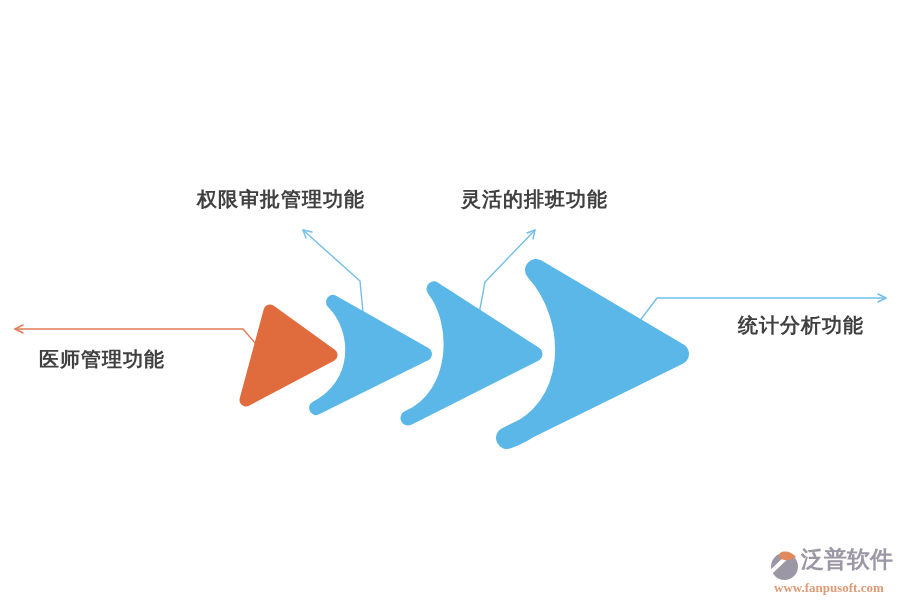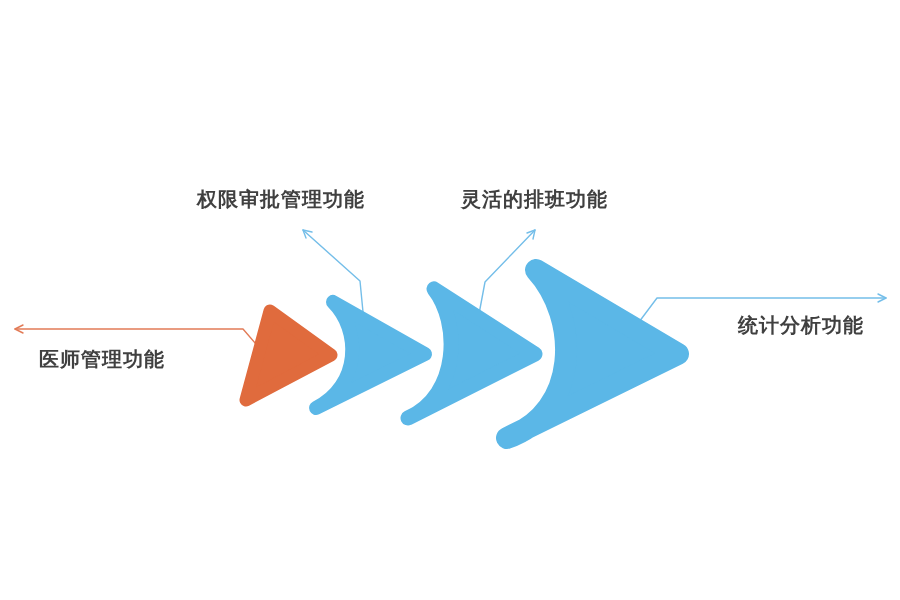--- a/index.html
+++ b/index.html
@@ -77,14 +77,25 @@
   </svg>
 
   <div class="lbl" style="left:197px;top:186px;">权限审批管理功能</div>
 
   <div class="lbl" style="left:461px;top:186px;">灵活的排班功能</div>
 
   <div class="lbl" style="left:39px;top:346px;text-align:right;">医师管理功能</div>
 
   <div class="lbl" style="left:738px;top:312px;text-align:center;">统计分析功能</div>
 
+  <div id="watermark">
+    <div id="wm-row">
+      <svg id="wm-icon" width="30" height="32" viewBox="0 0 30 32">
+        <circle cx="14.5" cy="16.5" r="13.5" fill="#9C97A5"></circle>
+        <line x1="0" y1="23" x2="22" y2="2" stroke="#ffffff" stroke-width="4"></line>
+        <path d="M 10 3 C 15 0 22 2 26 7 C 20 11 14 11 9 8 Z" fill="#DE8A5E"></path>
+      </svg>
+      <div id="wm-brand">泛普软件</div>
+    </div>
+    <div id="wm-url">www.fanpusoft.com</div>
+  </div>
 
 </div>
 
 </body></html>

